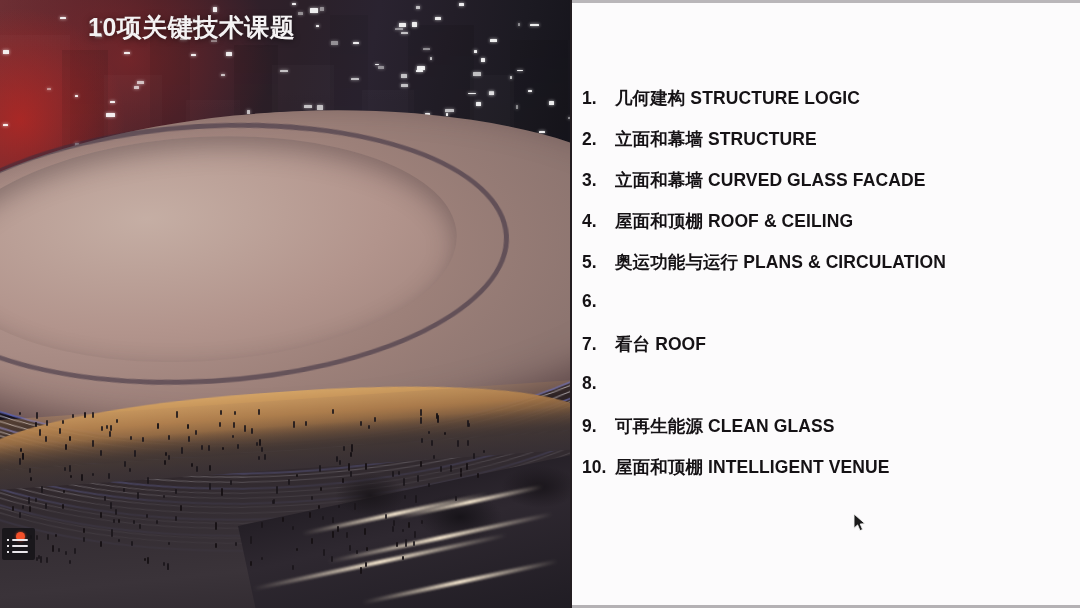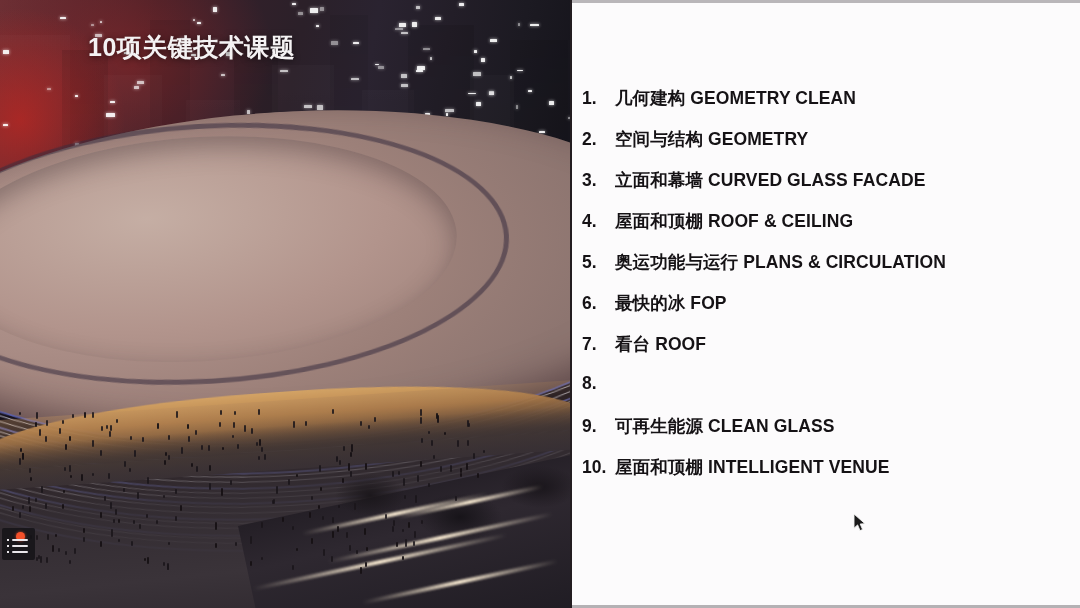--- a/index.html
+++ b/index.html
@@ -157,21 +157,21 @@
     position: absolute;
     width: 2px;
     background: rgba(26,21,26,.85);
     border-radius: 1px;
   }
   .person.lit { background: rgba(22,16,20,.92); }
 
   
   .title-block {
     position: absolute;
-    left: 88px; top: 32px;
+    left: 88px; top: 12px;
     z-index: 8;
     text-shadow: 0 1px 6px rgba(0,0,0,.55);
     text-align: right;
   }
   .title-cn {
     color: #f4f2f3;
     font-size: 25px;
     font-weight: 700;
     letter-spacing: .5px;
     line-height: 1.25;
@@ -704,41 +704,40 @@
       <div class="bul" style="top:23px"></div>
       <div class="row" style="top:23px; left:10px; width:16px"></div>
     </div>
   </div>
 
   <div class="list-pane">
     <div class="edge-top"></div>
     <ol class="solutions" id="solutions-list">
         <li>
           <span class="num">1.</span>
-          <span class="txt">几何建构 GEOMETRY CLEAN</span>
+          <span class="txt">几何建构 STRUCTURE LOGIC</span>
         </li>
         <li>
           <span class="num">2.</span>
-          <span class="txt">空间与结构 GEOMETRY</span>
+          <span class="txt">立面和幕墙 STRUCTURE</span>
         </li>
         <li>
           <span class="num">3.</span>
           <span class="txt">立面和幕墙 CURVED GLASS FACADE</span>
         </li>
         <li>
           <span class="num">4.</span>
           <span class="txt">屋面和顶棚 ROOF &amp; CEILING</span>
         </li>
         <li>
           <span class="num">5.</span>
           <span class="txt">奥运功能与运行 PLANS &amp; CIRCULATION</span>
         </li>
         <li>
           <span class="num">6.</span>
-          <span class="txt">最快的冰 FOP</span>
         </li>
         <li>
           <span class="num">7.</span>
           <span class="txt">看台 ROOF</span>
         </li>
         <li>
           <span class="num">8.</span>
         </li>
         <li>
           <span class="num">9.</span>

